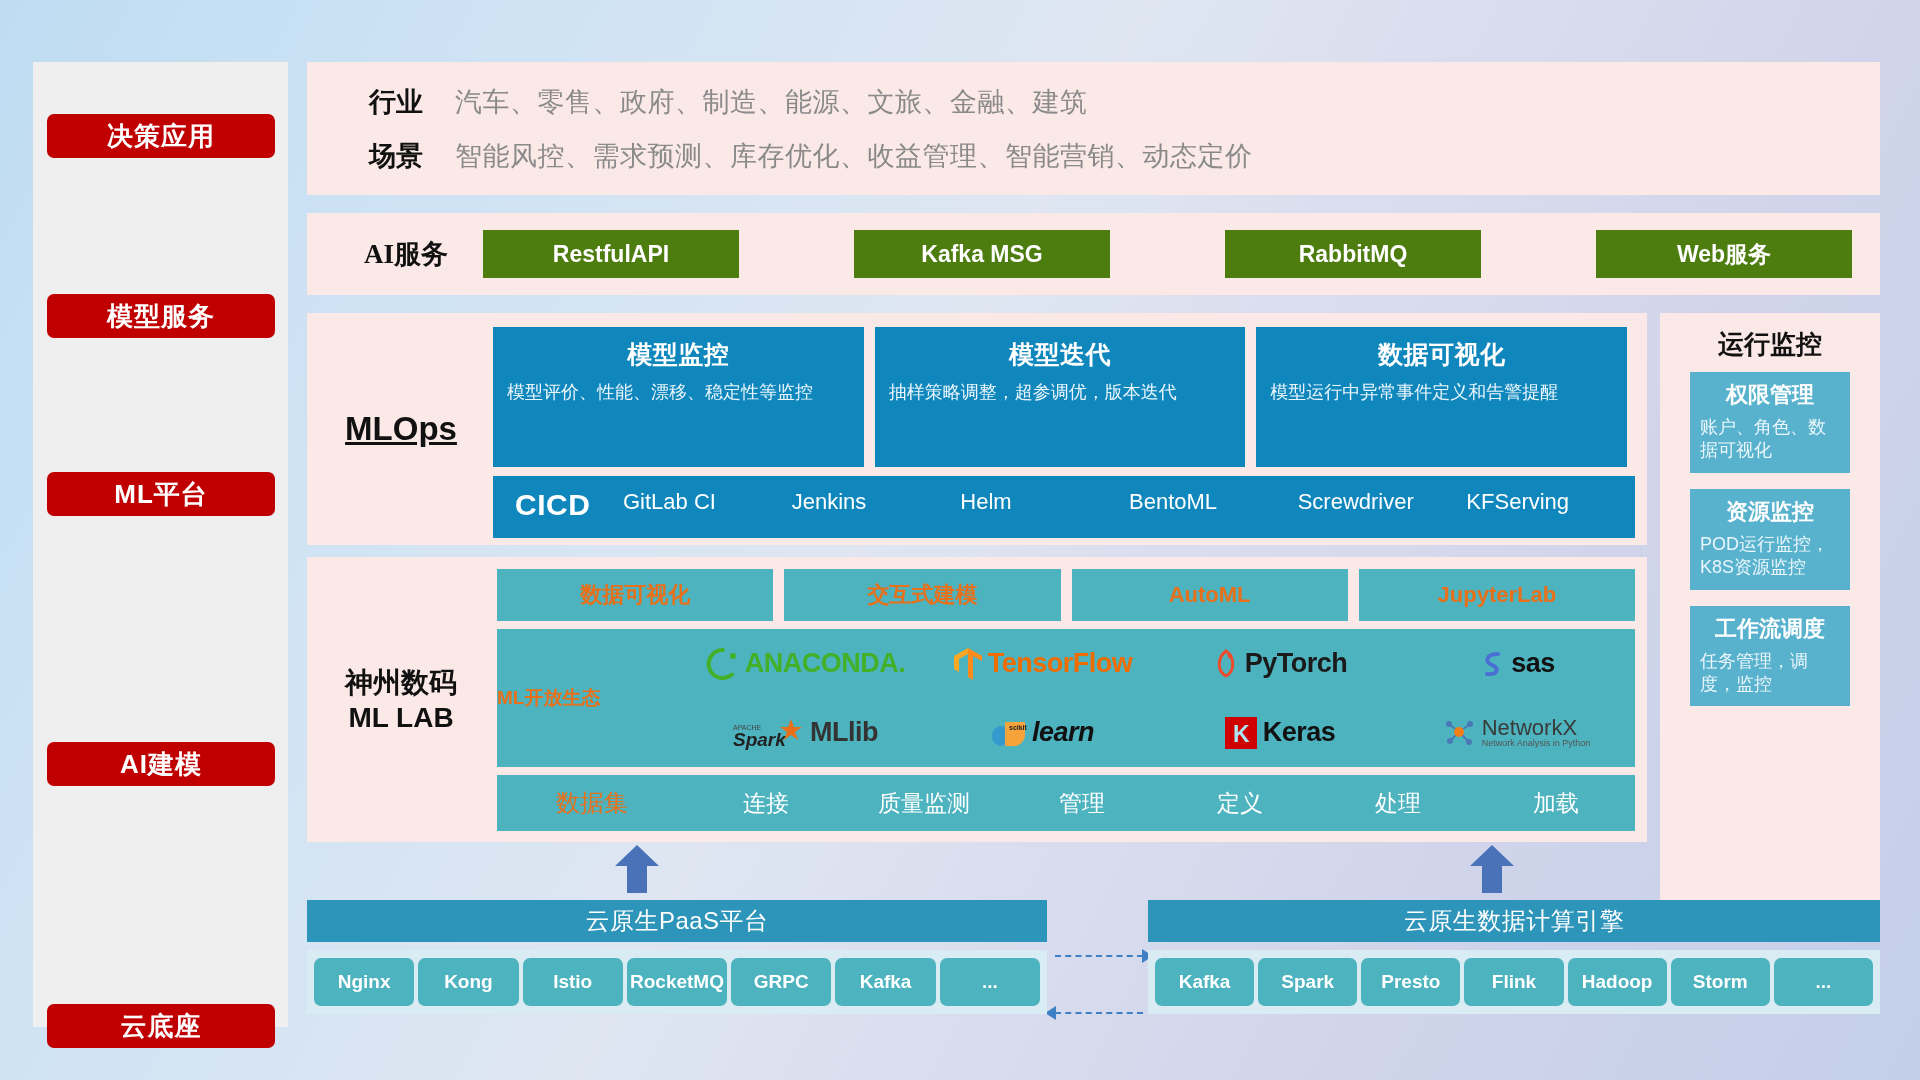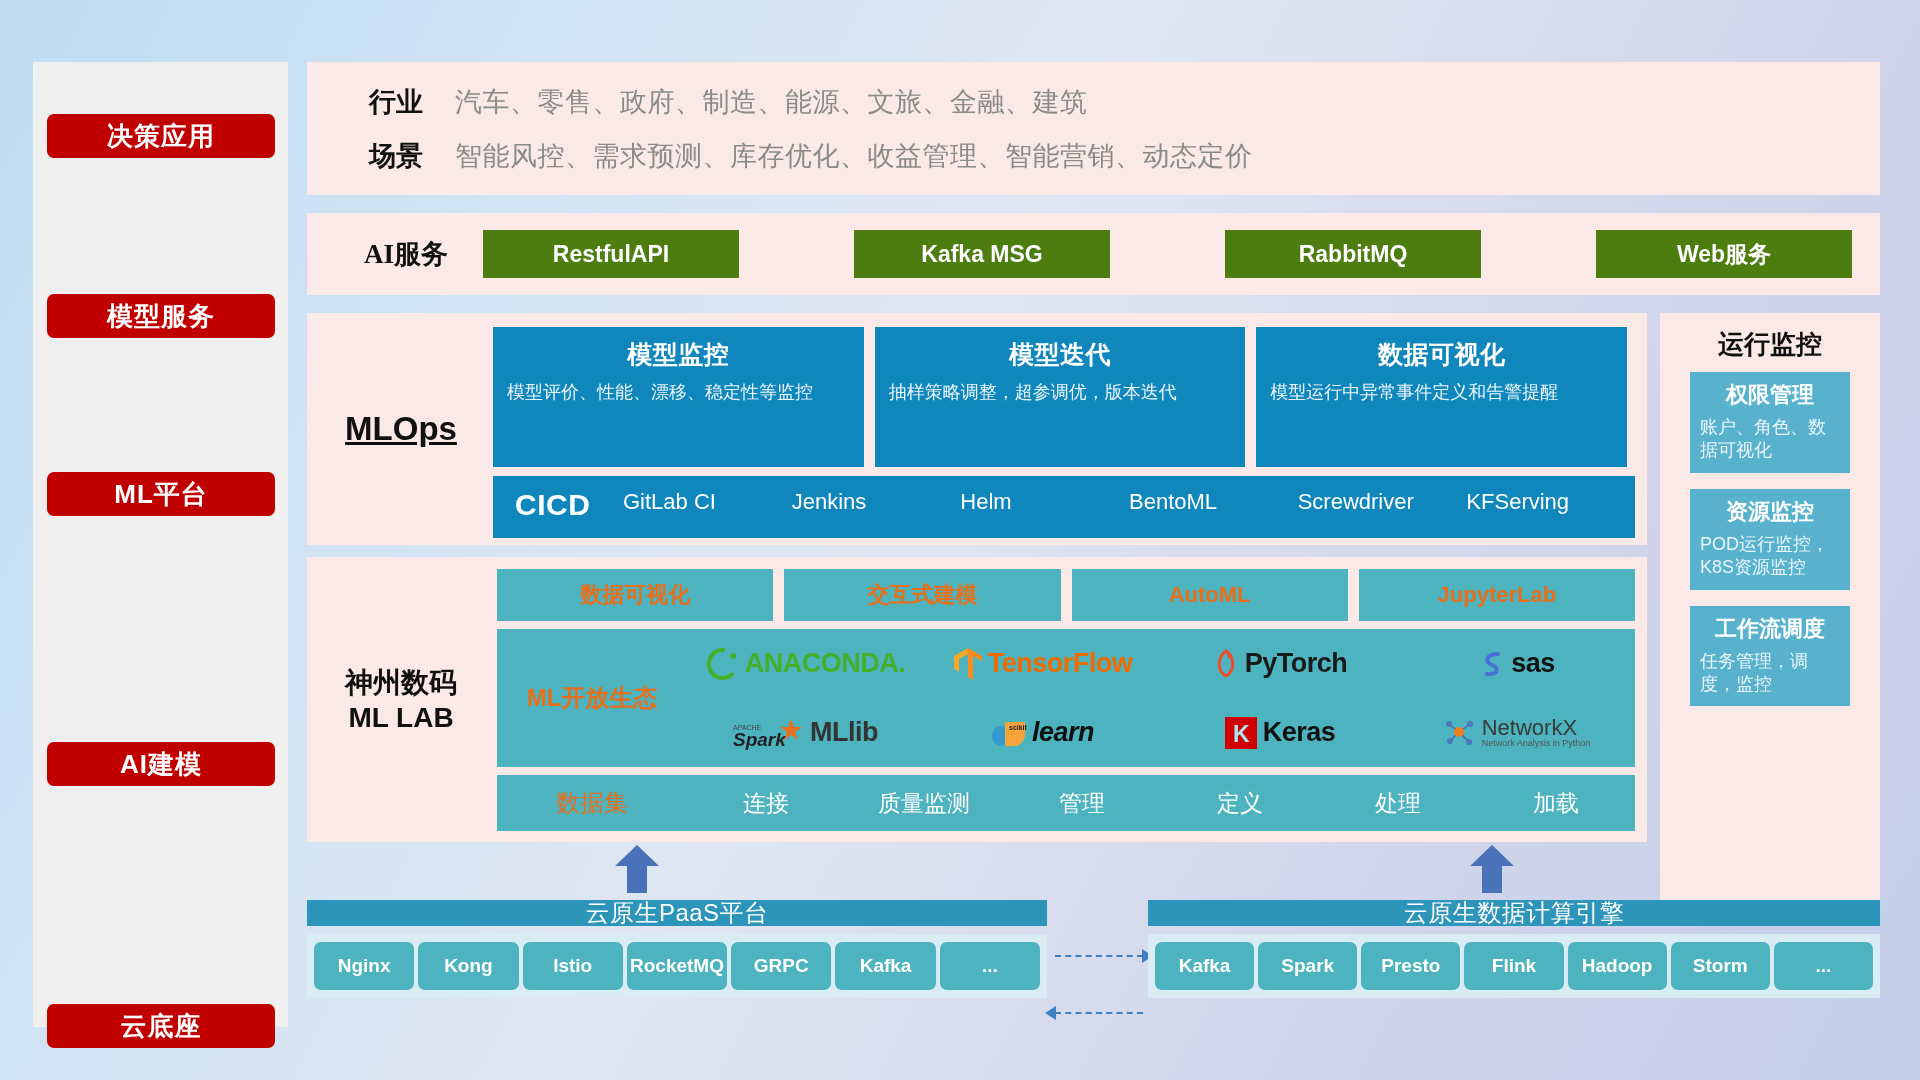--- a/index.html
+++ b/index.html
@@ -95,21 +95,21 @@
   }
   .lab-top{position:absolute;left:190px;top:12px;right:12px;height:52px;display:flex;gap:11px;}
   .lab-chip{
     flex:1 1 0;background:#4cb3bf;display:flex;align-items:center;justify-content:center;
     color:#e8701a;font-weight:bold;font-size:22px;
   }
   .eco{
     position:absolute;left:190px;top:72px;right:12px;height:138px;background:#4cb3bf;
     display:flex;align-items:center;
   }
-  .eco-label{flex:0 0 190px;color:#e8701a;font-weight:bold;font-size:24px;text-align:center;}
+  .eco-label{flex:0 0 190px;color:#e8701a;font-weight:bold;font-size:19px;}
   .eco-grid{flex:1 1 auto;display:grid;grid-template-columns:repeat(4,1fr);
     grid-template-rows:1fr 1fr;align-items:center;justify-items:center;height:100%;}
   .logo{display:flex;align-items:center;justify-content:center;gap:5px;}
   .logo-txt{font-size:27px;font-weight:600;letter-spacing:-.5px;}
 
   .ds-bar{
     position:absolute;left:190px;top:218px;right:12px;height:56px;background:#4cb3bf;
     display:flex;align-items:center;
   }
   .ds-title{flex:0 0 190px;color:#e8701a;font-weight:normal;font-size:24px;text-align:center;}
@@ -122,21 +122,21 @@
     margin:0 30px 16px;background:#58b2cd;padding:8px 10px 10px;box-sizing:border-box;
   }
   .rcard h4{margin:0 0 6px;text-align:center;color:#fff;font-size:22px;font-weight:bold;}
   .rcard p{margin:0;color:#eaf6fc;font-size:18px;line-height:1.3;}
 
   
   .cloudblk{position:absolute;}
   .cl-left{left:307px;top:900px;width:740px;}
   .cl-right{left:1148px;top:900px;width:732px;}
   .cl-title{
-    height:26px;background:#2d94ba;color:#fff;display:flex;align-items:center;justify-content:center;
+    height:42px;background:#2d94ba;color:#fff;display:flex;align-items:center;justify-content:center;
     font-size:24px;letter-spacing:.5px;
   }
   .cl-strip{background:#d9ecf3;padding:8px 7px;display:flex;gap:4px;margin-top:8px;}
   .cl-chip{
     flex:1 1 0;height:48px;background:#4cb3bf;border-radius:7px;
     display:flex;align-items:center;justify-content:center;text-align:center;
     color:#fff;font-weight:bold;font-size:19px;line-height:1.08;padding:0 2px;box-sizing:border-box;
   }
   .arrow-up{
     position:absolute;width:44px;height:48px;

